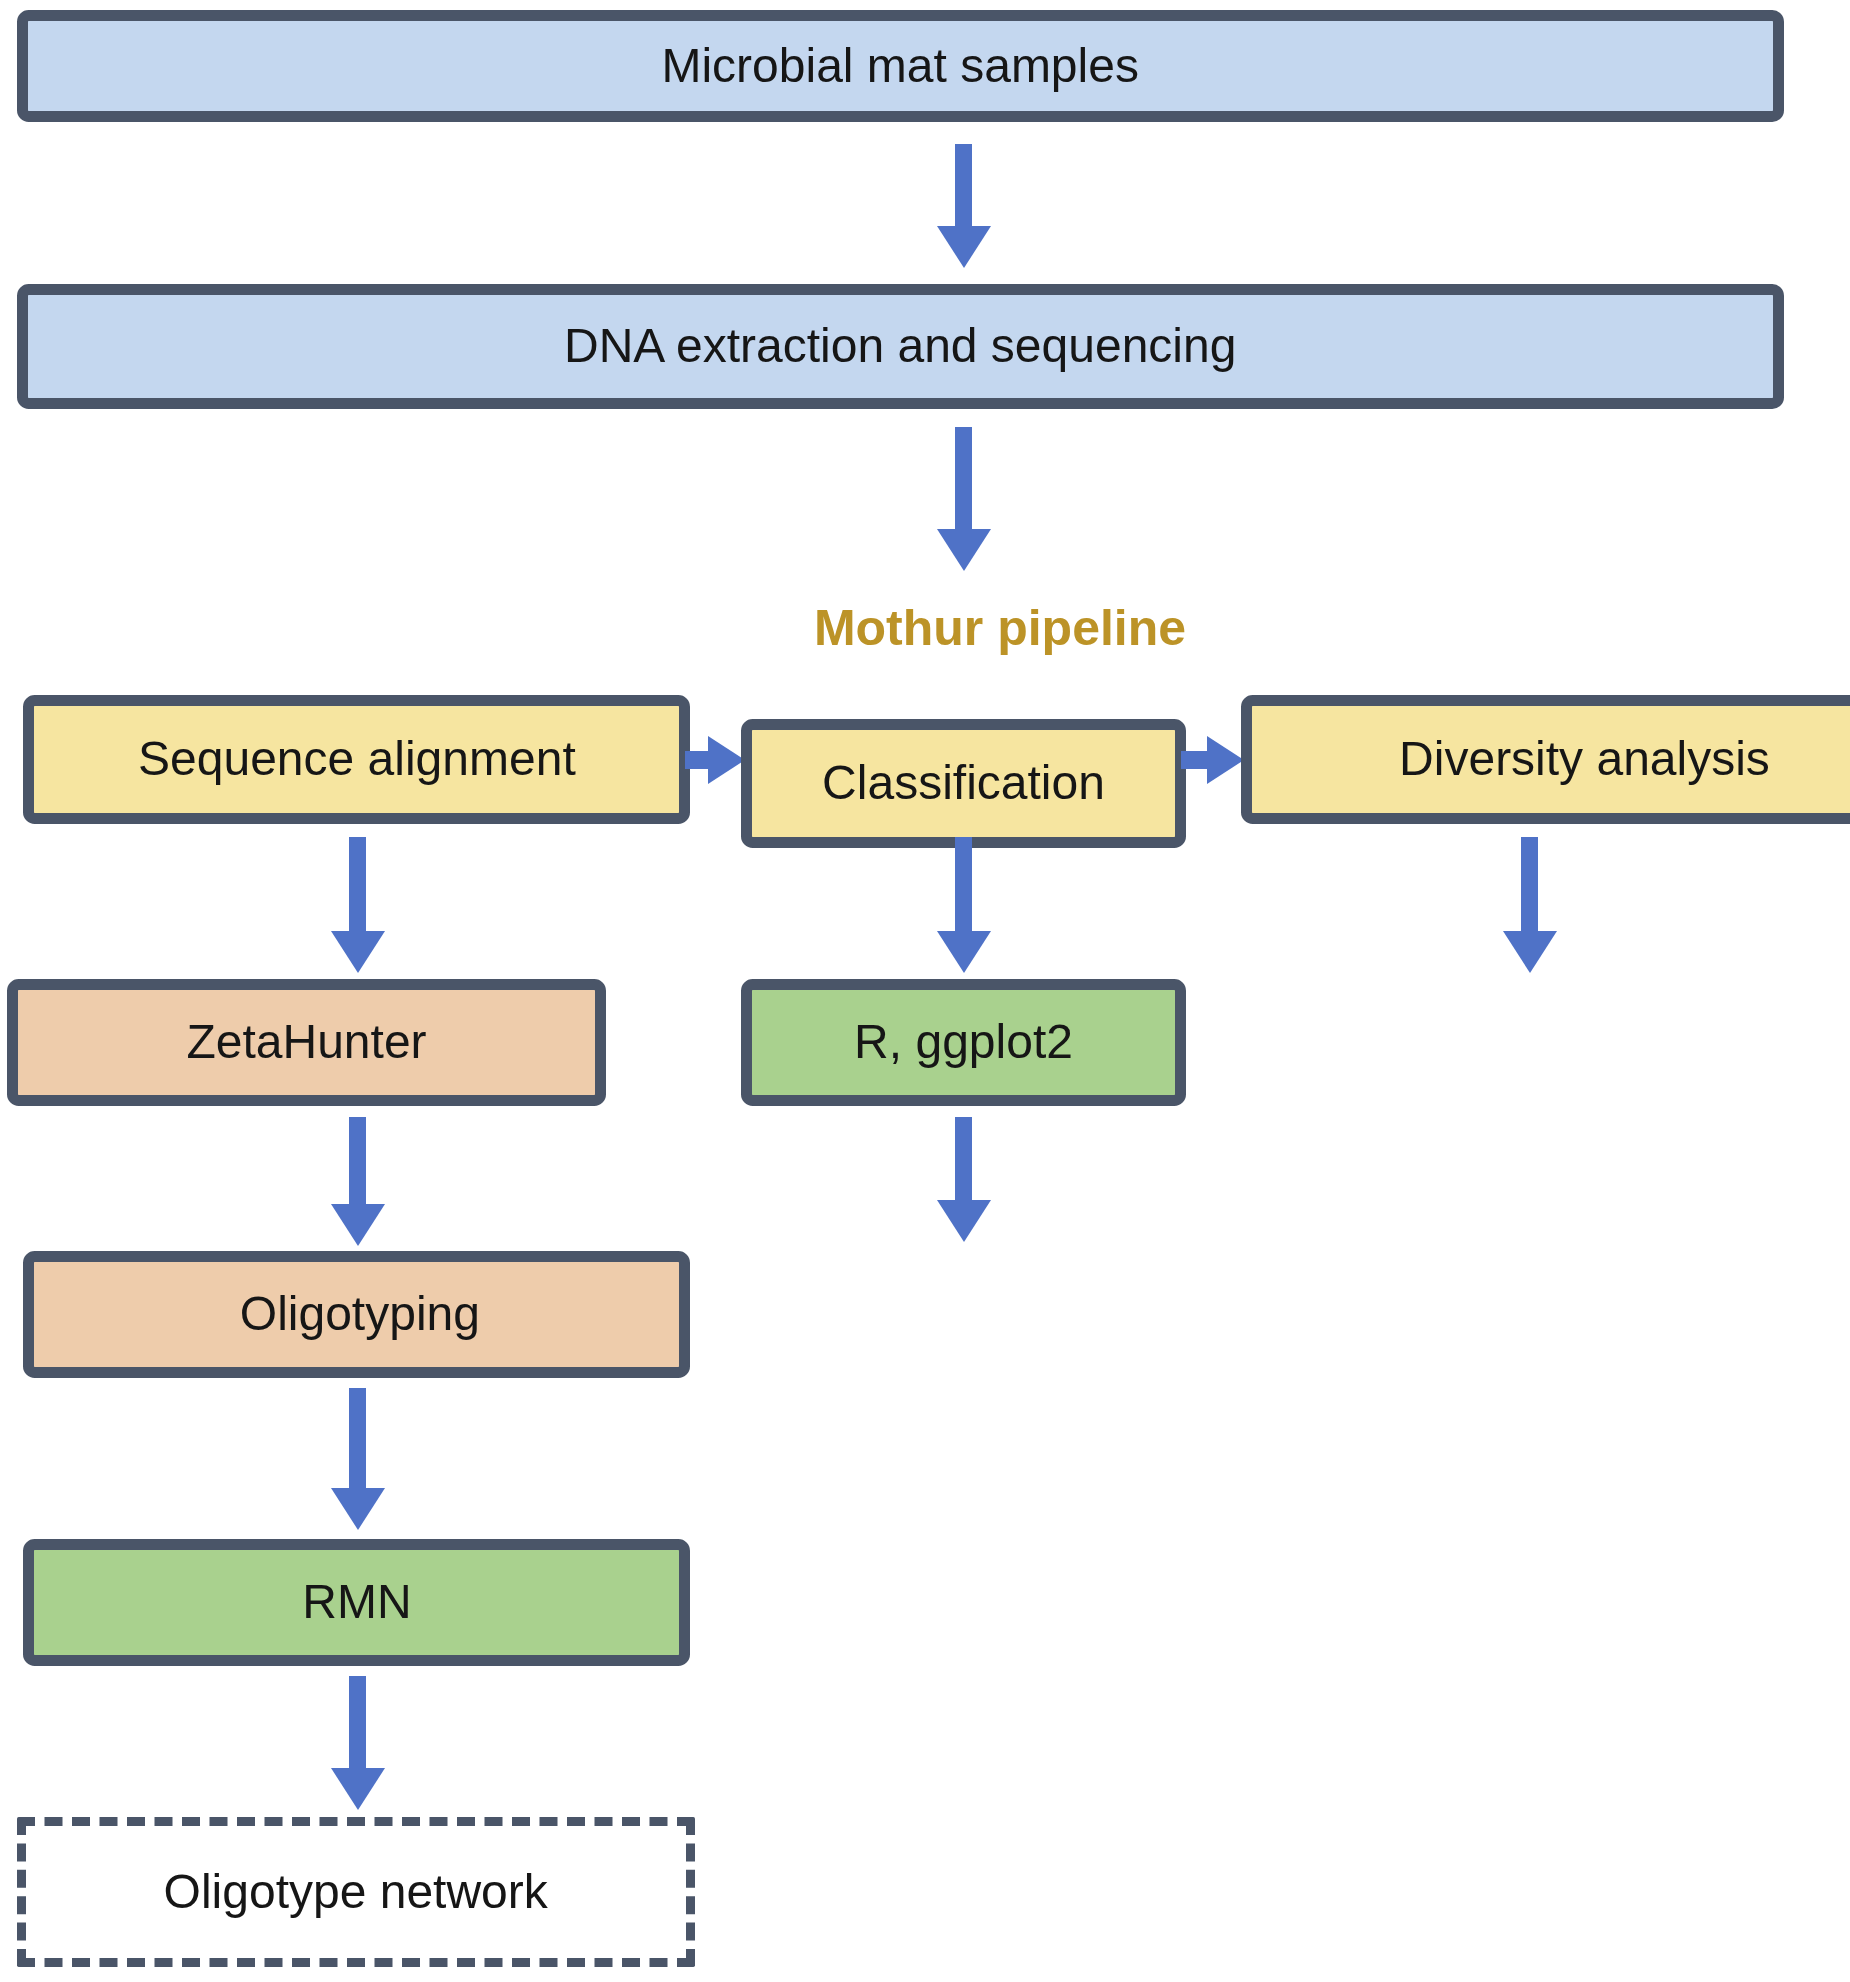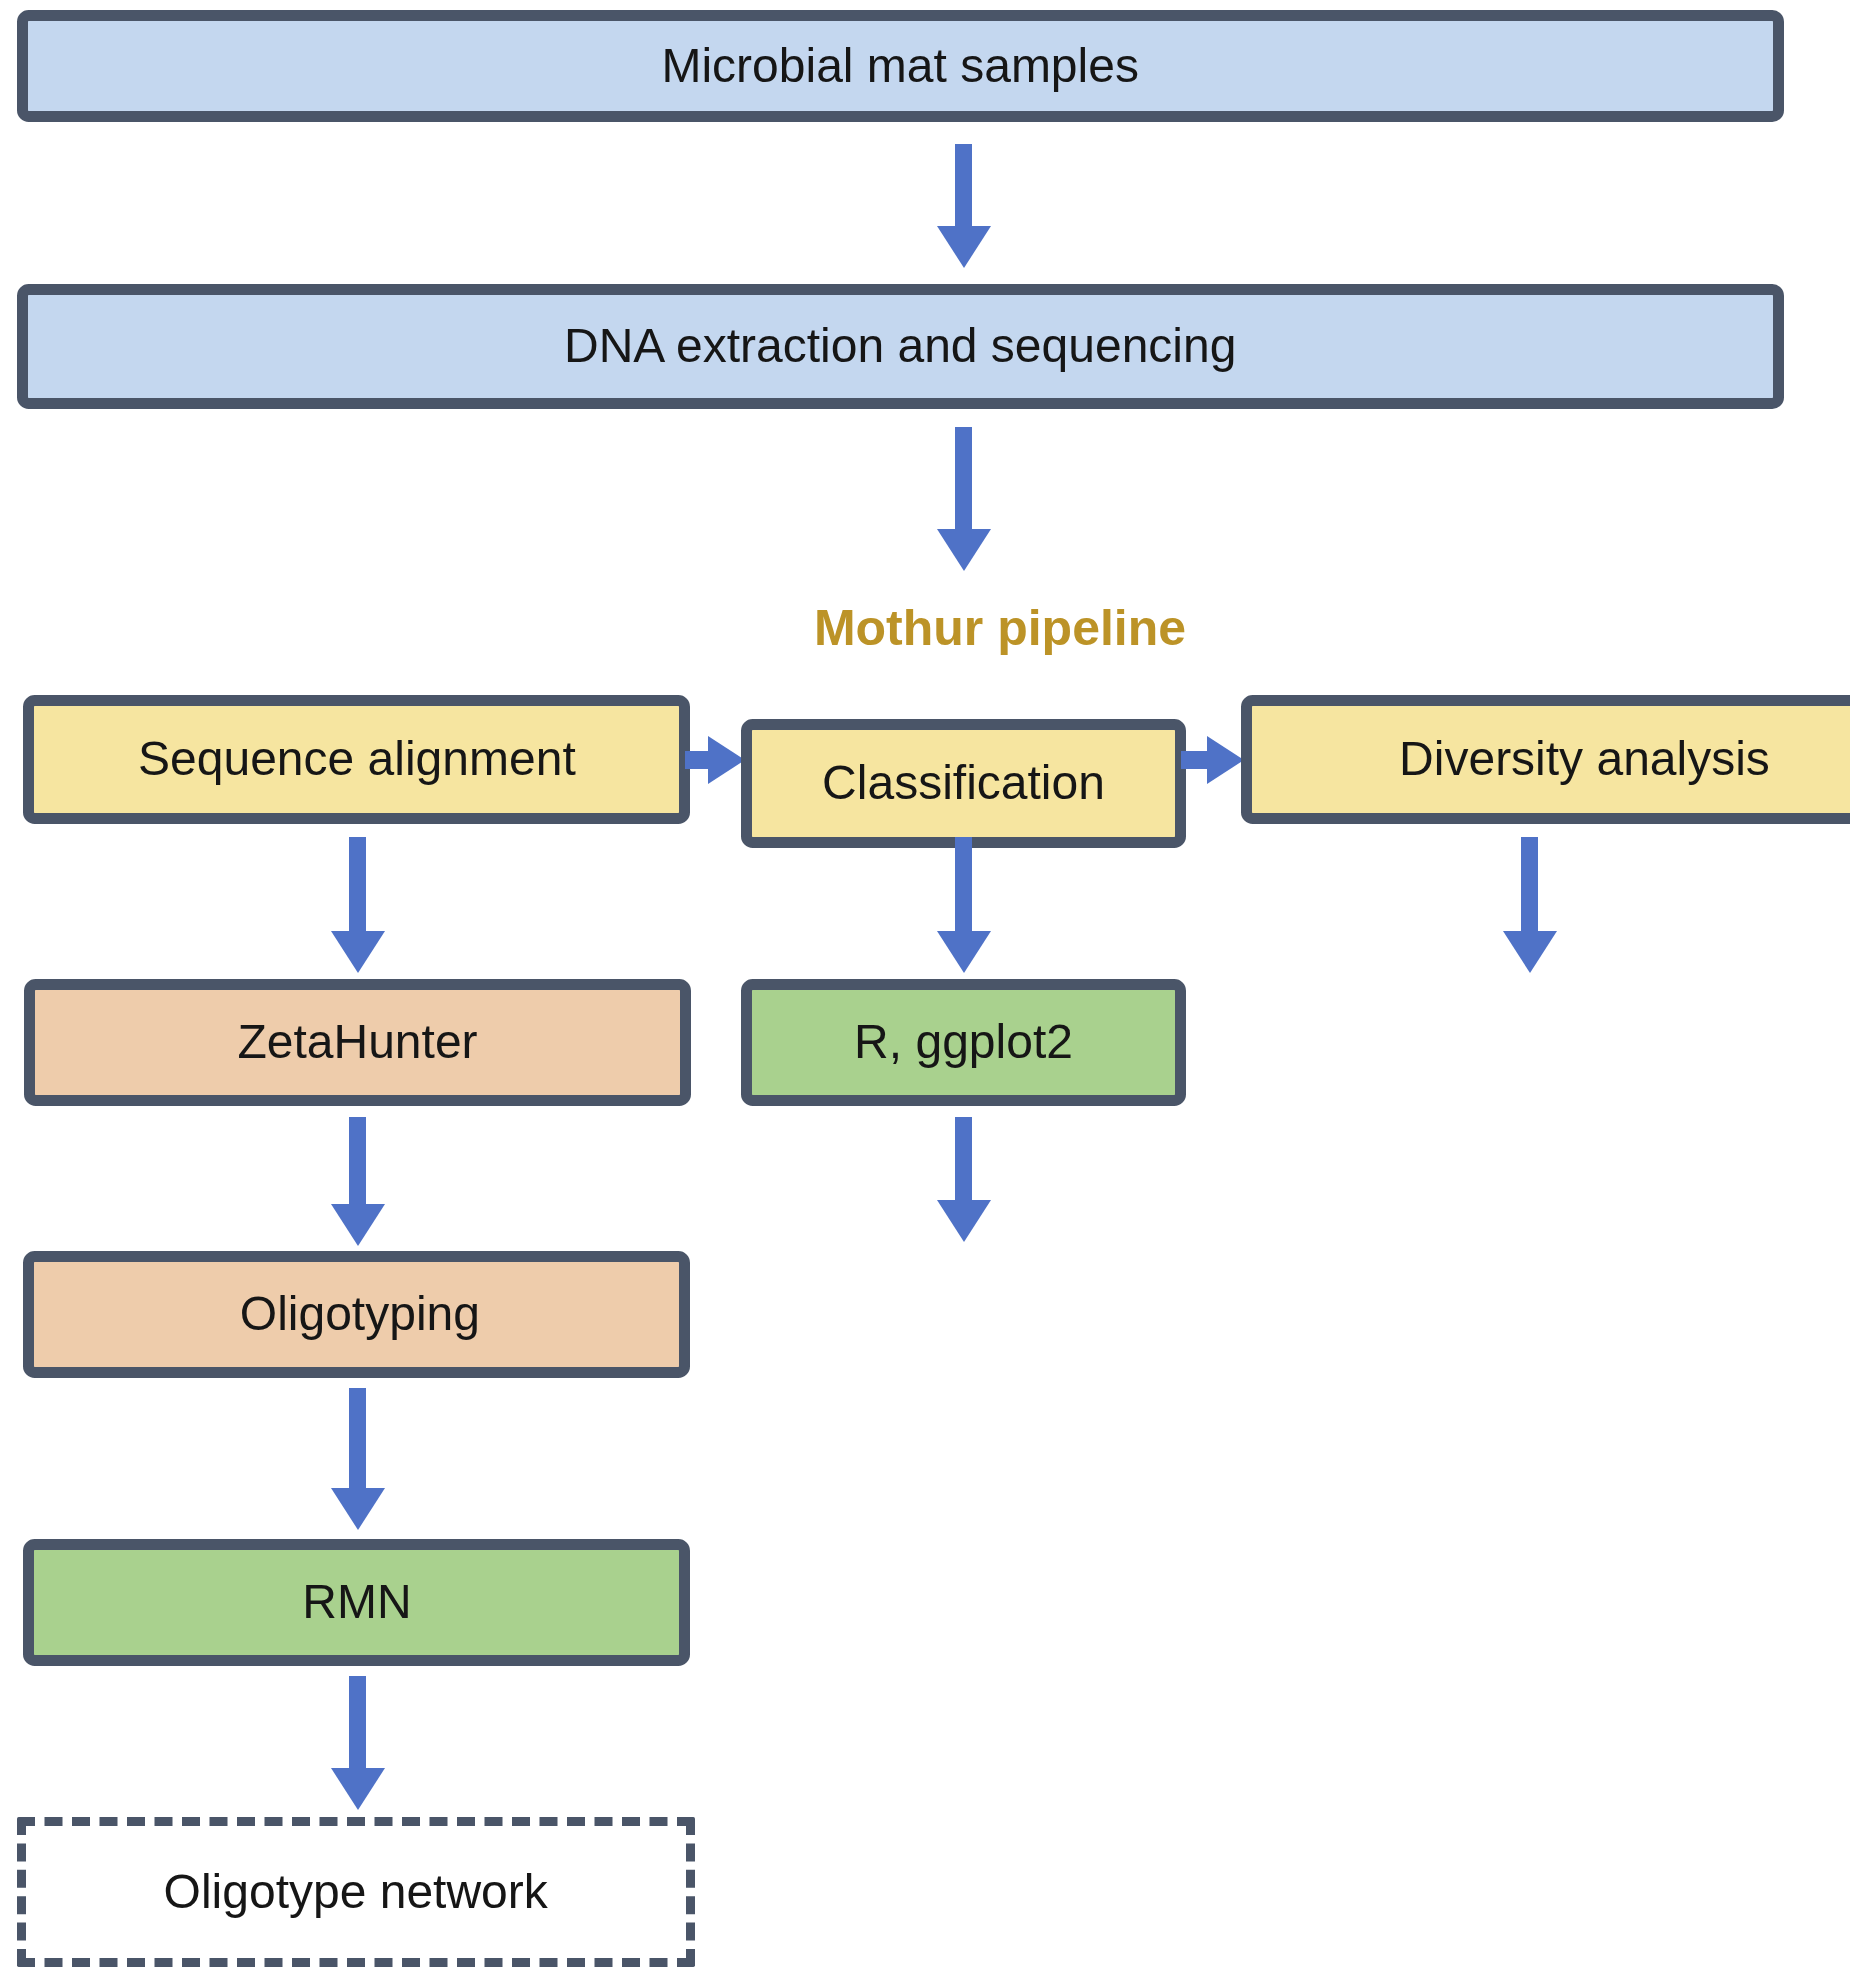--- a/index.html
+++ b/index.html
@@ -121,21 +121,21 @@
   </div>
   <div class="arrow-v" style="left:937px;top:837px;height:136px;">
     <div class="shaft"></div>
     <div class="head"></div>
   </div>
   <div class="arrow-v" style="left:1503px;top:837px;height:136px;">
     <div class="shaft"></div>
     <div class="head"></div>
   </div>
 
-  <div class="node fill-peach" style="left:24px;top:979px;width:667px;height:127px;">
+  <div class="node fill-peach" style="left:7px;top:979px;width:599px;height:127px;">
     <span class="label-text">ZetaHunter</span>
   </div>
 
   <div class="node fill-green" style="left:741px;top:979px;width:445px;height:127px;">
     <span class="label-text">R, ggplot2</span>
   </div>
 
 
   <div class="arrow-v" style="left:331px;top:1117px;height:129px;">
     <div class="shaft"></div>

